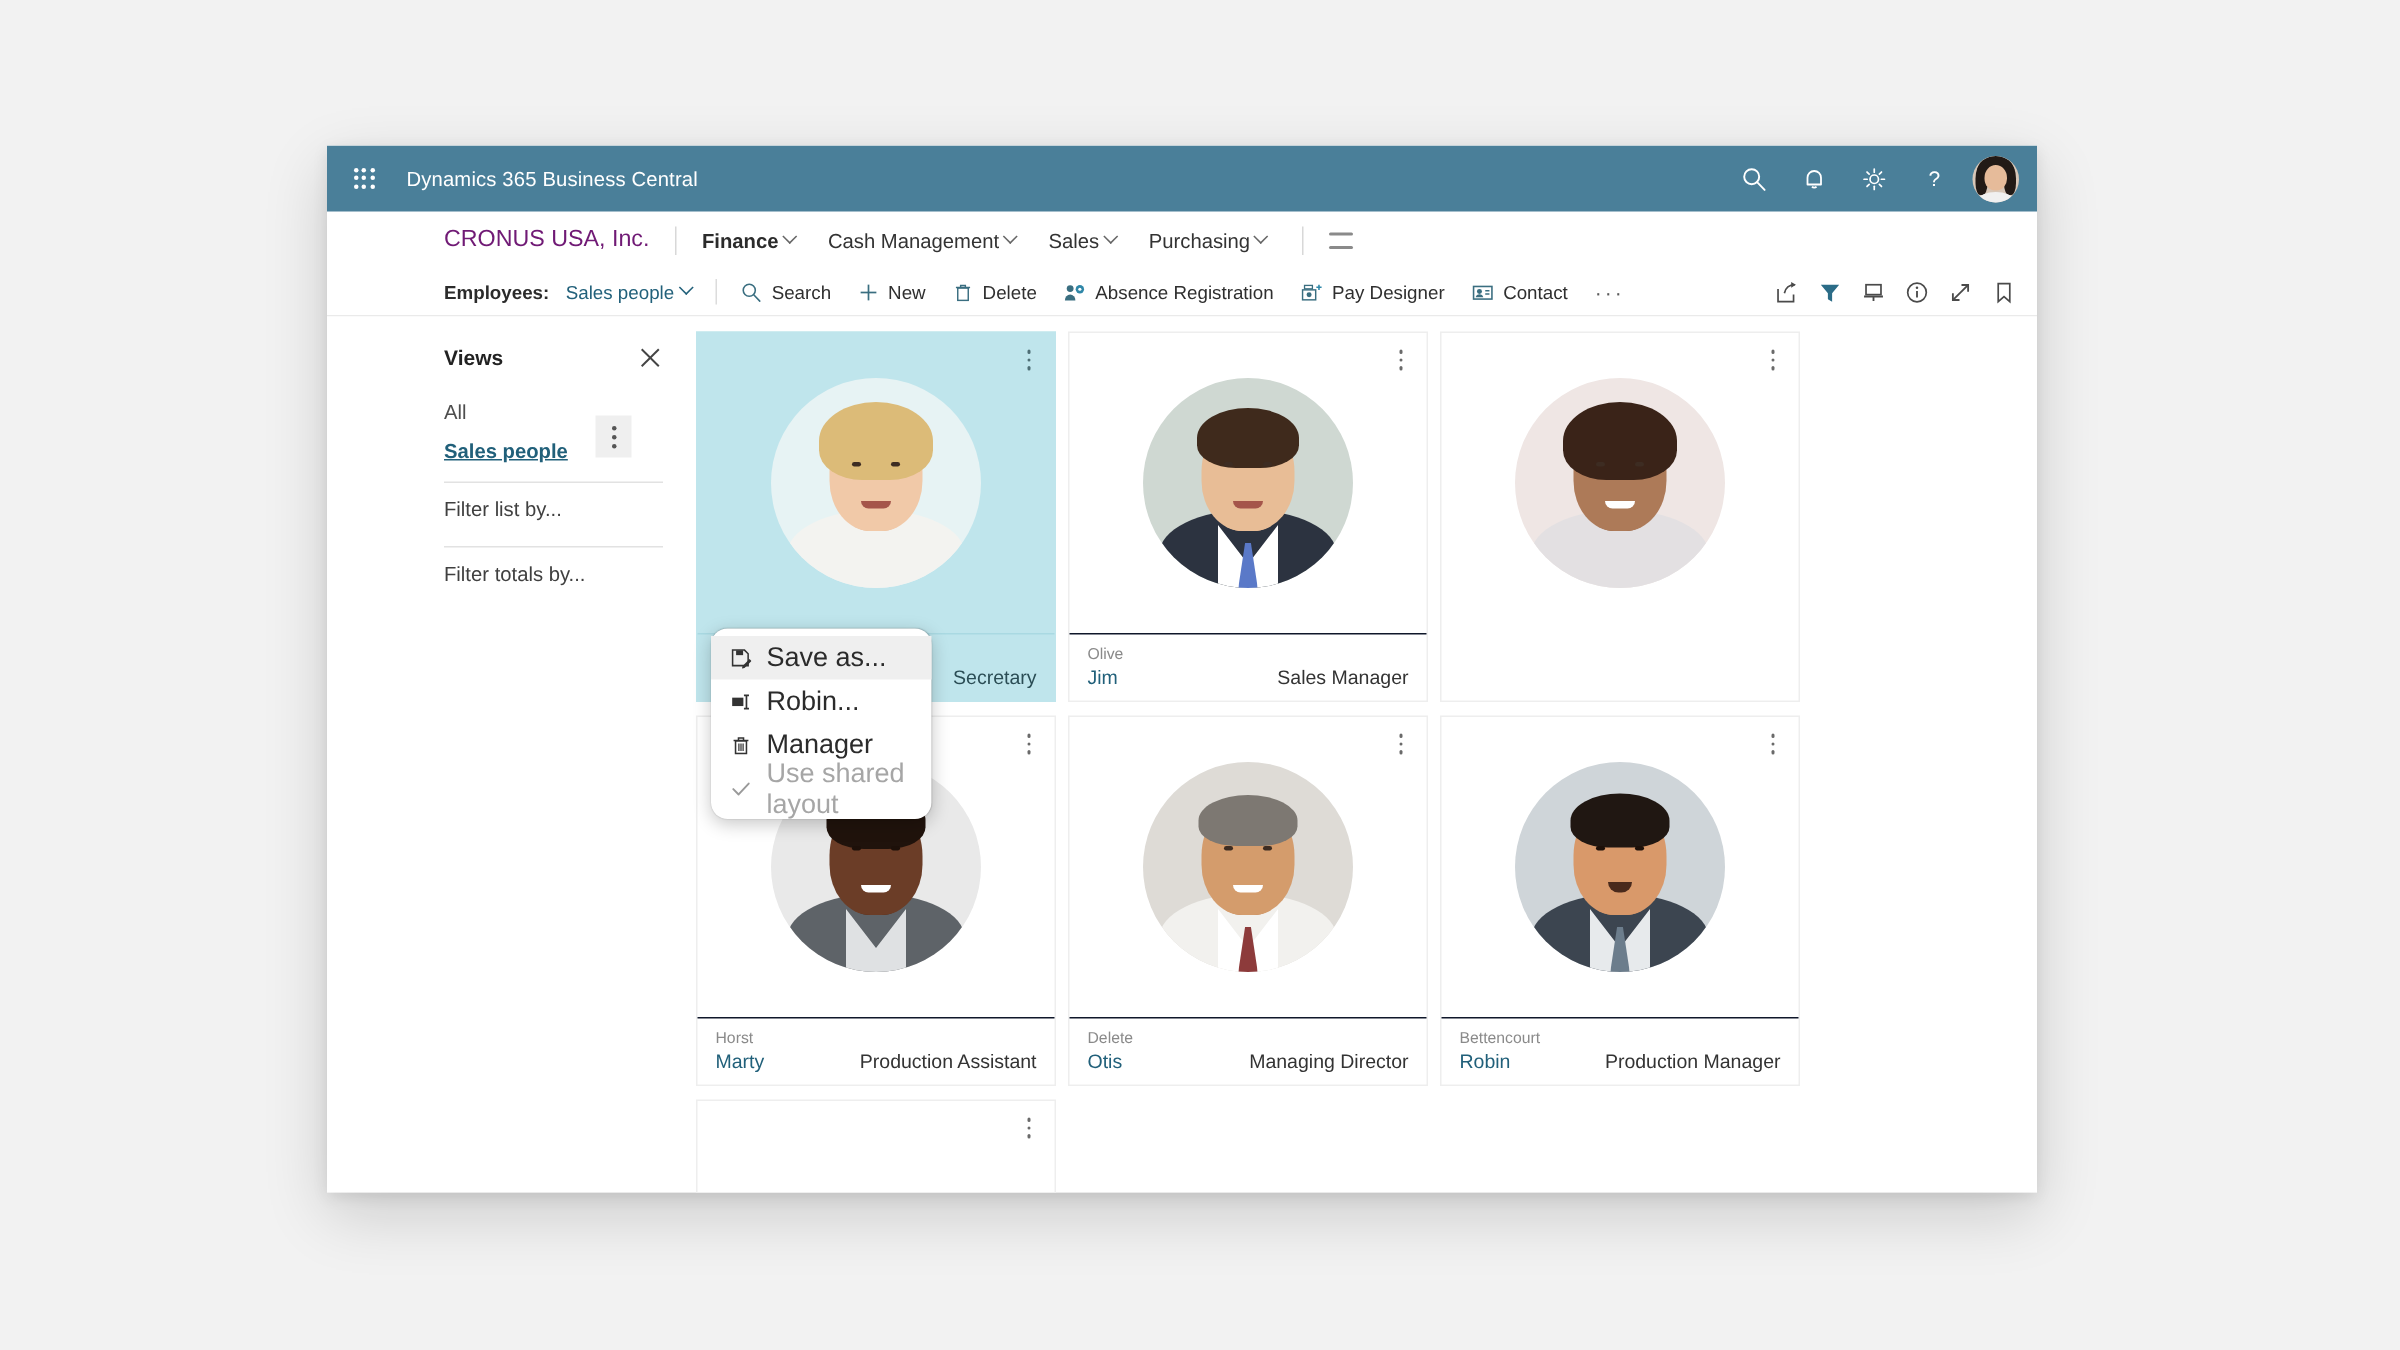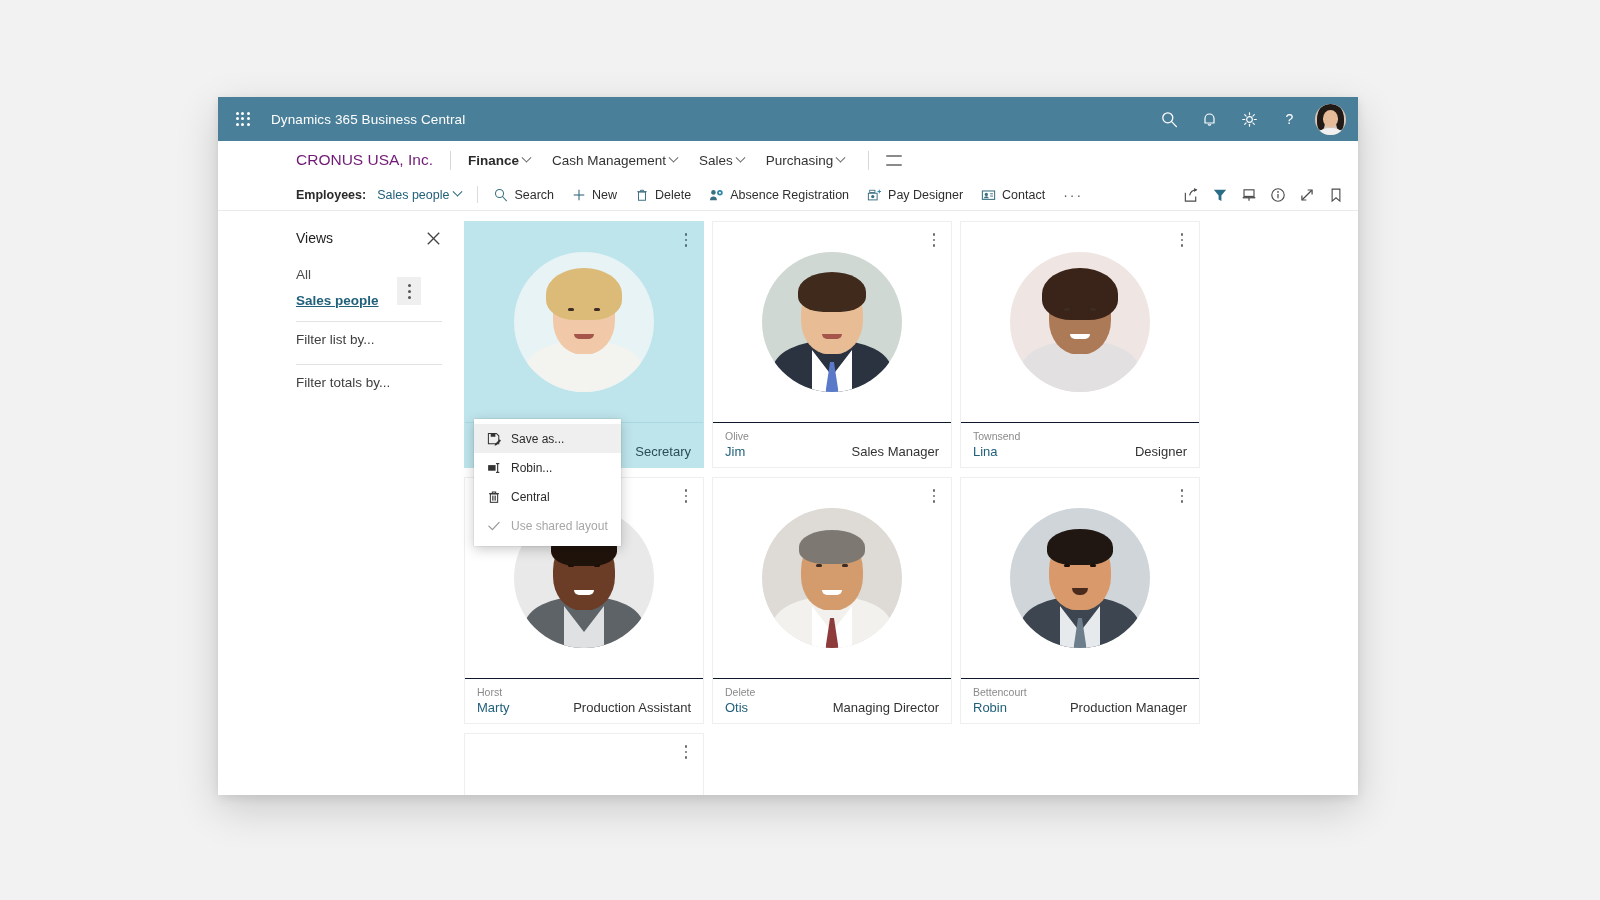--- a/index.html
+++ b/index.html
@@ -217,21 +217,21 @@
     width: 246px;
     flex: 0 0 246px;
     padding: 18px 22px 0 78px;
     position: relative;
   }
   #views-head {
     display: flex; align-items: center;
     justify-content: space-between;
     margin-bottom: 15px;
   }
-  #views-title { font-size: 14px; font-weight: normal; color: #222; }
+  #views-title { font-size: 14px; font-weight: bold; color: #222; }
   #views-close {
     cursor: pointer; width: 18px; height: 18px;
     display: flex; align-items: center; justify-content: center;
   }
   .view-row {
     font-size: 13.5px;
     padding: 5px 0 6px 0;
     cursor: pointer;
     position: relative;
   }
@@ -269,21 +269,22 @@
   
   #ctxmenu {
     position: absolute;
     left: 256px;
     top: 208px;
     width: 147px;
     background: #ffffff;
     box-shadow: 0 3px 12px rgba(0,0,0,0.22), 0 0 1px rgba(0,0,0,0.25);
     padding: 5px 0 6px 0;
     z-index: 60;
-    font-size: 12px;
+    font-size: 18px;
+    border-radius: 11px;
   }
   .ctx-item {
     display: flex; align-items: center;
     gap: 10px;
     height: 29px;
     padding: 0 12px;
     color: #2b2b2b;
     cursor: pointer;
   }
   .ctx-item.hover { background: #efefef; }
@@ -719,27 +720,20 @@
                 <div class="p-shoulders" style="background:#e3e0e2;"></div>
                 <div class="p-neck" style="background:#9d6a4c;"></div>
                 <div class="p-hairL" style="background:#3a2318;"></div>
                 <div class="p-head" style="background:#ad7a58;"></div>
                 <div class="p-hair" style="background:#3a2318;"></div>
                 <div class="p-eyeL"></div>
                 <div class="p-eyeR"></div>
                 <div class="p-mouth" style="background:#fff;"></div>
               </div>
             </div>
-            <div class="card-info">
-              <div class="ci-top">Townsend</div>
-              <div class="ci-bottom">
-                <span class="ci-name">Lina</span>
-                <span class="ci-job">Designer</span>
-              </div>
-            </div>
           </div>
 
           <div class="card">
             <div class="card-photo">
               <div class="card-kebab">
                   <i></i>
                   <i></i>
                   <i></i>
                 </div>
               <div class="portrait">
@@ -861,21 +855,21 @@
           <span class="ctx-ico">
             <svg width="14" height="14" viewBox="0 0 15 15">
                 <rect x="3.6" y="4.2" width="7.8" height="9" fill="none" stroke="#333" stroke-width="1.1"></rect>
                 <line x1="2.2" y1="3.9" x2="12.8" y2="3.9" stroke="#333" stroke-width="1.1"></line>
                 <path d="M5.7 3.9 V2.2 H9.3 V3.9" fill="none" stroke="#333" stroke-width="1.1"></path>
                 <line x1="6" y1="6" x2="6" y2="11.4" stroke="#333" stroke-width="0.9"></line>
                 <line x1="7.5" y1="6" x2="7.5" y2="11.4" stroke="#333" stroke-width="0.9"></line>
                 <line x1="9" y1="6" x2="9" y2="11.4" stroke="#333" stroke-width="0.9"></line>
               </svg>
           </span>
-          <span>Central</span>
+          <span>Manager</span>
         </div>
         <div class="ctx-item disabled">
           <span class="ctx-ico">
             <svg width="14" height="14" viewBox="0 0 15 15">
                 <path d="M2 7.6 L5.8 11.4 L13 3.6" fill="none" stroke="#9a9a9a" stroke-width="1.4" stroke-linecap="round" stroke-linejoin="round"></path>
               </svg>
           </span>
           <span>Use shared layout</span>
         </div>
       </div>

